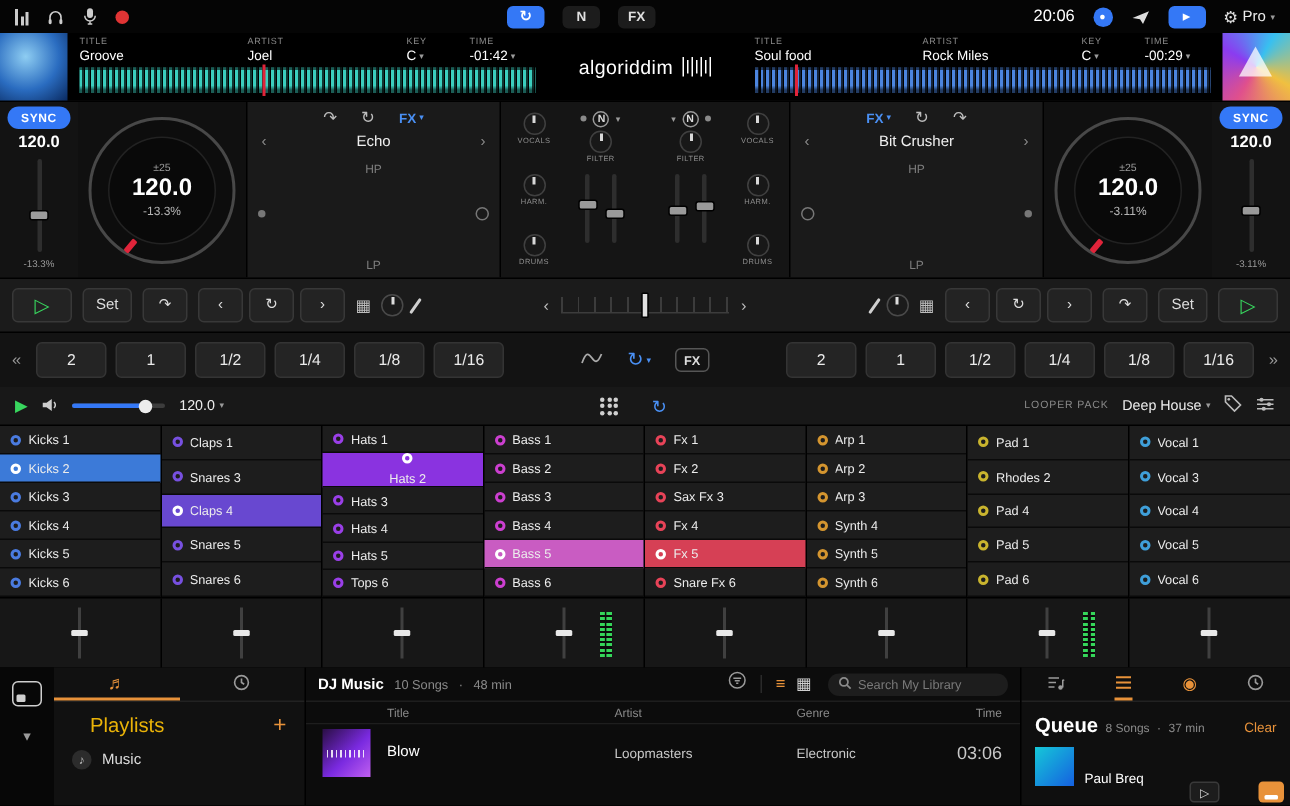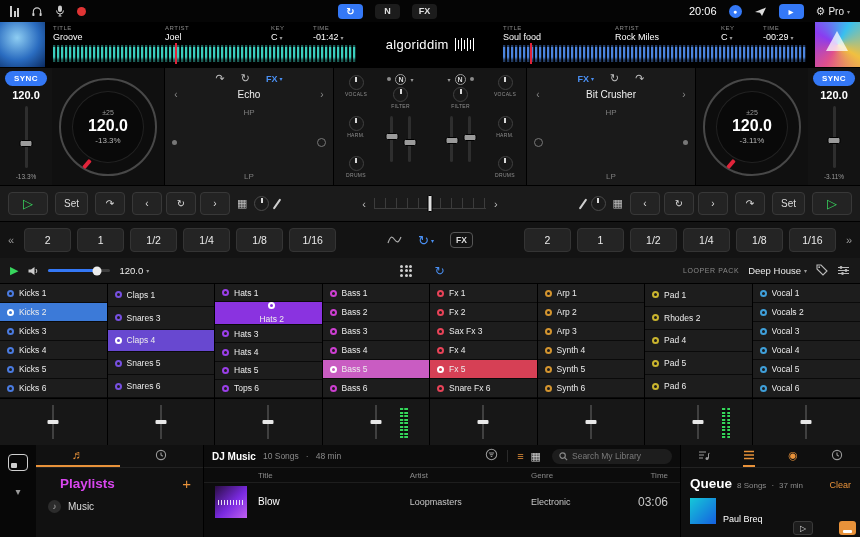--- a/index.html
+++ b/index.html
@@ -144,21 +144,21 @@
   .library { flex:1; display:flex; background:#000; min-height:0; }
   .lib-rail { width:36px; flex:none; background:#070707; display:flex; flex-direction:column; align-items:center; padding-top:9px; gap:15px; }
   .rail-btn { width:20px; height:17px; border:1.5px solid #cfcfcf; border-radius:4px; background:none; position:relative; }
   .rail-btn::after { content:""; position:absolute; left:2px; bottom:2px; width:6px; height:5px; background:#cfcfcf; border-radius:1px; }
   .rail-chev { color:#9a9a9a; font-size:10px; background:none; border:none; }
   .playlists { width:168px; flex:none; background:#111; display:flex; flex-direction:column; border-right:1px solid #000; overflow:hidden; }
   .pl-tabs { height:23px; display:flex; border-bottom:1px solid #222; flex:none; }
   .pl-tab { flex:1; display:flex; align-items:center; justify-content:center; font-size:12px; color:#9a9a9a; background:none; border:none; border-bottom:2px solid transparent; }
   .pl-tab.active { color:#e8923a; border-bottom-color:#e8923a; }
   .pl-head { display:flex; align-items:center; justify-content:space-between; padding:8px 12px 6px; }
-  .pl-title { font-size:13.5px; font-weight:bold; color:#d946ef;padding-left:12px; }
+  .pl-title { font-size:13.5px; font-weight:normal; color:#eab308;padding-left:12px; }
   .pl-add { color:#e8923a; font-size:15px; background:none; border:none; line-height:1; }
   .pl-item { display:flex; align-items:center; gap:7px; padding:3px 12px; color:#ddd; font-size:10px; }
   .circle-ic { width:13px; height:13px; border-radius:50%; background:#2c2c2c; color:#bbb; font-size:8px; display:inline-flex; align-items:center; justify-content:center; flex:none; }
   .lib-main { flex:1; display:flex; flex-direction:column; min-width:0; background:#0c0c0c; }
   .lib-toolbar { height:23px; display:flex; align-items:center; gap:7px; padding:0 8px; border-bottom:1px solid #1e1e1e; flex:none; }
   .lib-src { font-size:10px; font-weight:bold; color:#fff; }
   .lib-meta { font-size:8.5px; color:#8a8a8a; }
   .tool-sep { width:1px; height:12px; background:#2a2a2a; margin:0 2px; }
   .view-ic { background:none; border:none; font-size:11px; line-height:1; }
   .view-ic.list { color:#e8923a; }
@@ -776,24 +776,20 @@
           <span class="lg-label">Pad 6</span>
         </div>
       </div>
       <div class="lg-col">
         <div class="lg-cell">
           <span class="lg-dot" style="border-color: rgb(63, 159, 217);"></span>
           <span class="lg-label">Vocal 1</span>
         </div>
         <div class="lg-cell">
           <span class="lg-dot" style="border-color: rgb(63, 159, 217);"></span>
-          <span class="lg-label">Vocals 2</span>
-        </div>
-        <div class="lg-cell">
-          <span class="lg-dot" style="border-color: rgb(63, 159, 217);"></span>
           <span class="lg-label">Vocal 3</span>
         </div>
         <div class="lg-cell">
           <span class="lg-dot" style="border-color: rgb(63, 159, 217);"></span>
           <span class="lg-label">Vocal 4</span>
         </div>
         <div class="lg-cell">
           <span class="lg-dot" style="border-color: rgb(63, 159, 217);"></span>
           <span class="lg-label">Vocal 5</span>
         </div>

